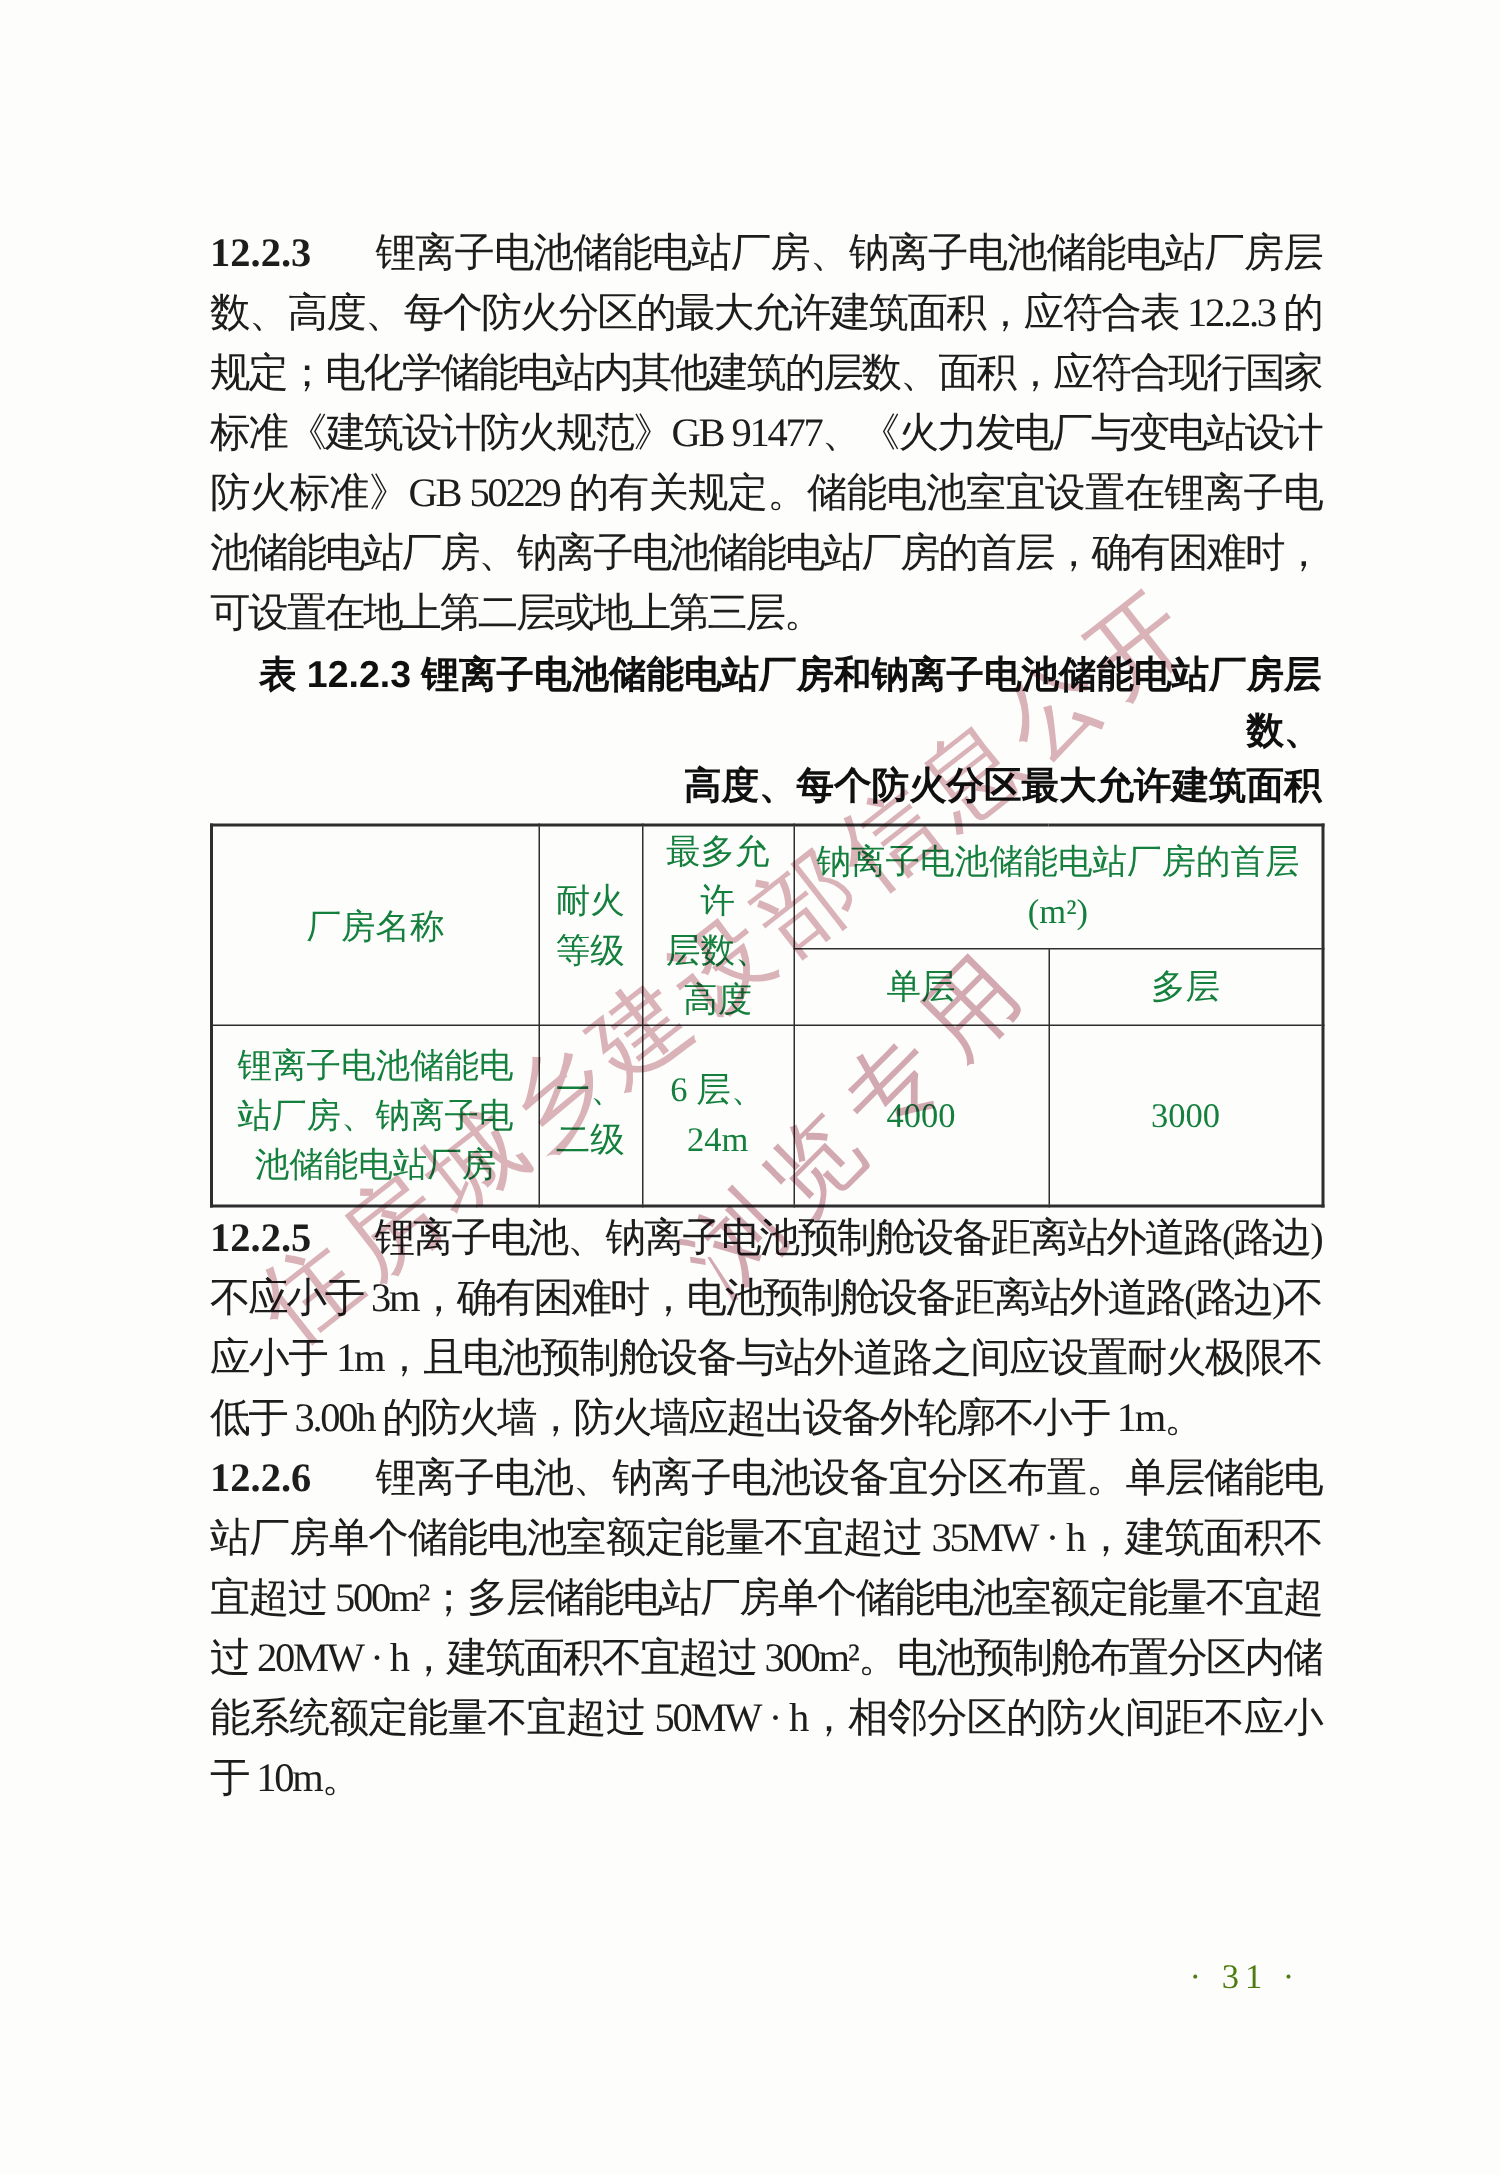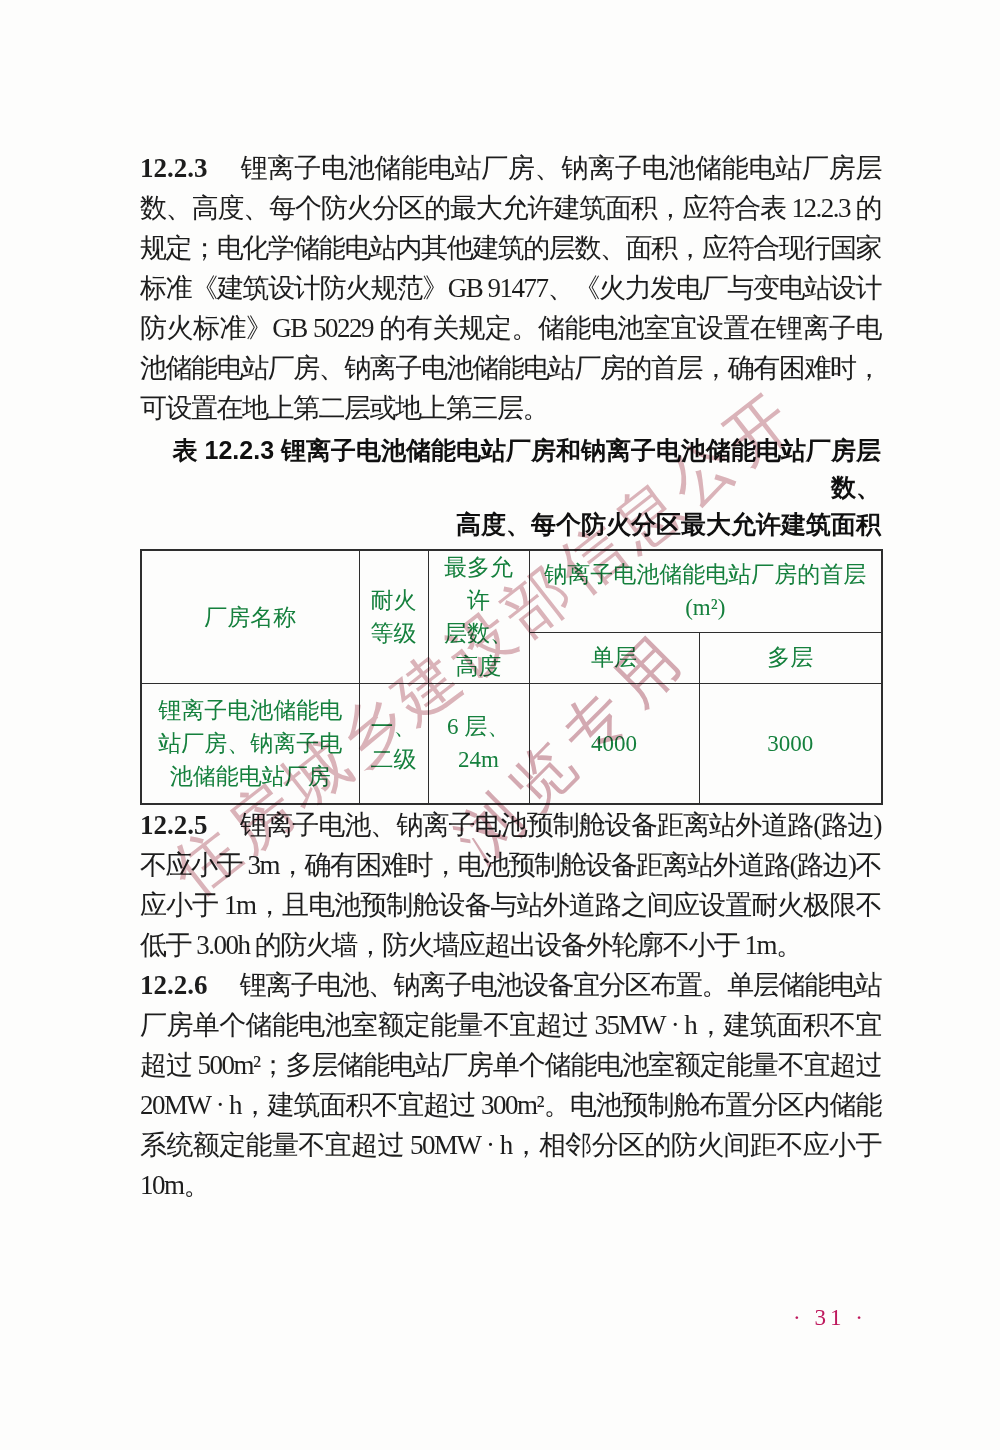--- a/index.html
+++ b/index.html
@@ -2,37 +2,37 @@
 <html><head>
 <meta charset="utf-8">
 <style>
   html,body{margin:0;padding:0;}
   body{width:1000px;height:1450px;background:#ffffff;}
   .page{position:relative;width:1000px;height:1450px;background:#fdfdfc;overflow:hidden;
         font-family:"Liberation Serif","DejaVu Serif",serif;}
   .content{position:absolute;left:140px;top:148px;width:741px;z-index:2;}
   .para{margin:0;font-size:27px;line-height:40px;color:#1d1d1d;text-align:justify;
         letter-spacing:-1.5px;}
-  .sec-num{font-weight:bold;letter-spacing:0;margin-right:32px;}
+  .sec-num{font-weight:bold;letter-spacing:0;margin-right:42px;}
   .caption{margin:4px 0 6px 0;font-family:"Liberation Sans","DejaVu Sans",sans-serif;
            font-weight:bold;font-size:25px;line-height:37px;text-align:right;
            white-space:pre-line;color:#101010;letter-spacing:0;}
   table.tbl{border-collapse:collapse;width:741px;table-layout:fixed;
             border:2.5px solid #2e2e2e;margin:0;}
   table.tbl td{border:1.6px solid #2e2e2e;text-align:center;vertical-align:middle;
                font-size:23px;line-height:33px;color:#15803d;padding:0 6px;
                letter-spacing:0;}
   .pre{white-space:pre-line;}
   tr.hdr1{height:40px;}
   tr.hdr2{height:42px;}
   tr.body-row{height:120px;margin-left:28px;}
   td.rowspan2{line-height:42px;}
   .after-table{margin-top:6px;}
   .page-number{position:absolute;left:770px;top:1305px;width:120px;text-align:center;
-               font-size:23px;color:#be185d;z-index:2;letter-spacing:4px;}
+               font-size:23px;color:#4d7c0f;z-index:2;letter-spacing:4px;}
   .watermark{position:absolute;z-index:3;white-space:nowrap;text-align:center;
              mix-blend-mode:multiply;pointer-events:none;
              font-family:"Liberation Serif","DejaVu Serif",serif;}
   .wm1{left:74px;top:600px;width:820px;font-size:64px;letter-spacing:6px;
        transform:rotate(-38deg);color:rgba(192,120,132,0.55);}
   .wm2{left:363px;top:704px;width:420px;font-size:62px;letter-spacing:12px;
        transform:rotate(-45deg);color:rgba(185,115,128,0.60);}
 </style>
 </head>
 <body>

